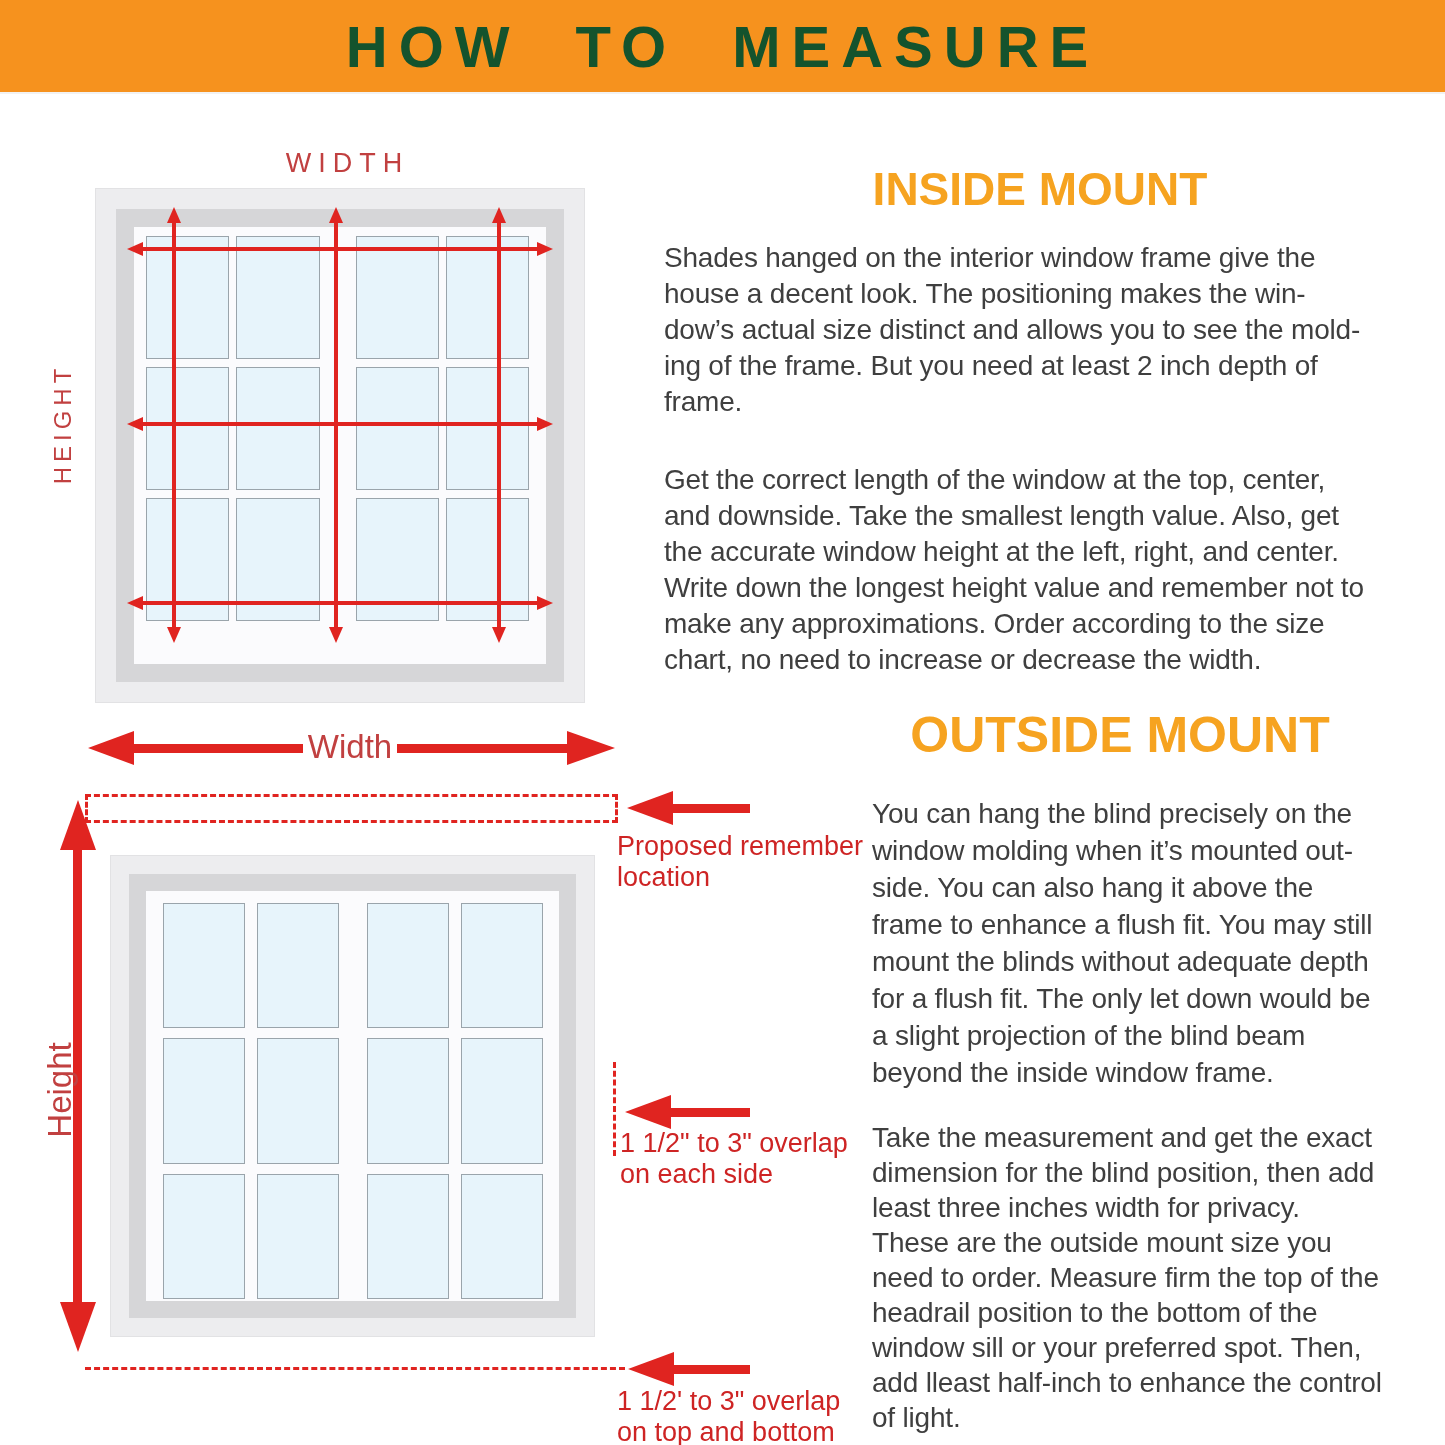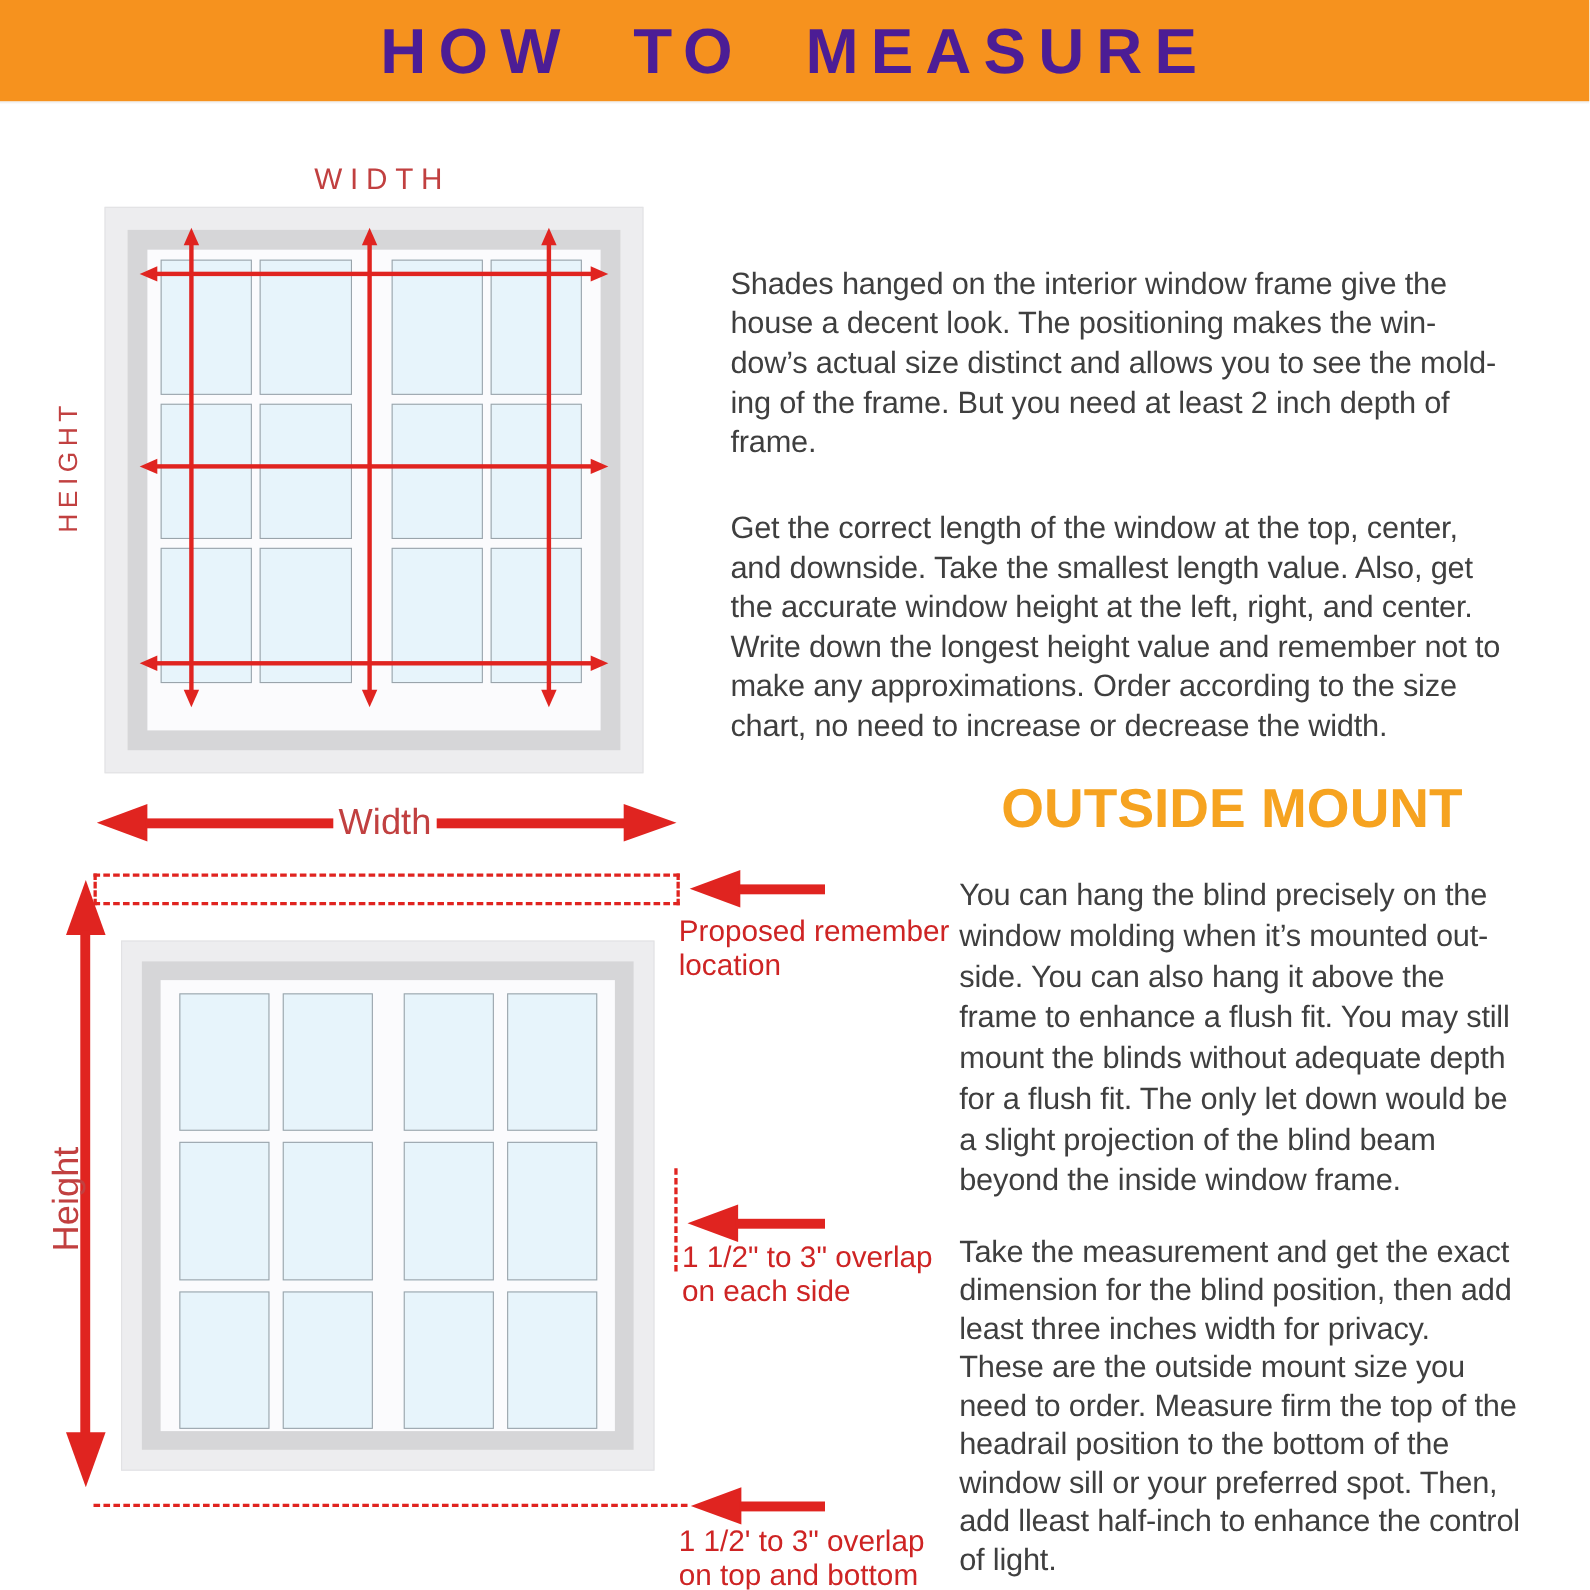--- a/index.html
+++ b/index.html
@@ -15,21 +15,21 @@
     --frame-mid:#D6D6D8;
     --sash:#FBFBFD;
   }
   *{margin:0;padding:0;box-sizing:border-box;}
   body{background:#ffffff;font-family:"Liberation Sans","DejaVu Sans",sans-serif;}
   .page{position:relative;width:1445px;height:1445px;background:#ffffff;overflow:hidden;}
 
   
   .banner{position:absolute;left:0;top:0;width:1445px;height:92px;background:var(--orange);
           display:flex;align-items:center;justify-content:center;box-shadow:0 2px 0 rgba(0,0,0,.05);}
-  .banner h1{color:#4c1d95;font-size:58px;font-weight:bold;letter-spacing:11px;word-spacing:28px;white-space:nowrap;}
+  .banner h1{color:#14532d;font-size:58px;font-weight:bold;letter-spacing:11px;word-spacing:28px;white-space:nowrap;}
 
   
   .para{position:absolute;color:var(--body);font-size:28px;letter-spacing:-0.2px;white-space:pre-line;}
   .h-orange{position:absolute;color:var(--heading-orange);font-weight:bold;text-align:center;white-space:nowrap;}
   .brick-lbl{position:absolute;color:var(--brick);white-space:nowrap;}
   .note{position:absolute;color:var(--note-red);font-size:27px;line-height:31px;white-space:pre-line;}
 
   
   .window{position:absolute;background:var(--frame-outer);border:1px solid #E2E2E4;}
   .win-mid{position:absolute;background:var(--frame-mid);}
@@ -138,20 +138,21 @@
     <i class="tip-left"></i>
       <i class="shaft"></i>
       <i class="tip-right"></i>
   </div>
   <div class="harrow" style="top:596px;">
     <i class="tip-left"></i>
       <i class="shaft"></i>
       <i class="tip-right"></i>
   </div>
 
+  <h2 class="h-orange" style="left:660px;top:162px;width:760px;font-size:46px;">INSIDE MOUNT</h2>
   <p class="para" style="left:664px;top:240px;width:800px;line-height:36px;">Shades hanged on the interior window frame give the
 house a decent look. The positioning makes the win-
 dow’s actual size distinct and allows you to see the mold-
 ing of the frame. But you need at least 2 inch depth of
 frame.</p>
   <p class="para" style="left:664px;top:462px;width:800px;line-height:36px;">Get the correct length of the window at the top, center,
 and downside. Take the smallest length value. Also, get
 the accurate window height at the left, right, and center.
 Write down the longest height value and remember not to
 make any approximations. Order according to the size

